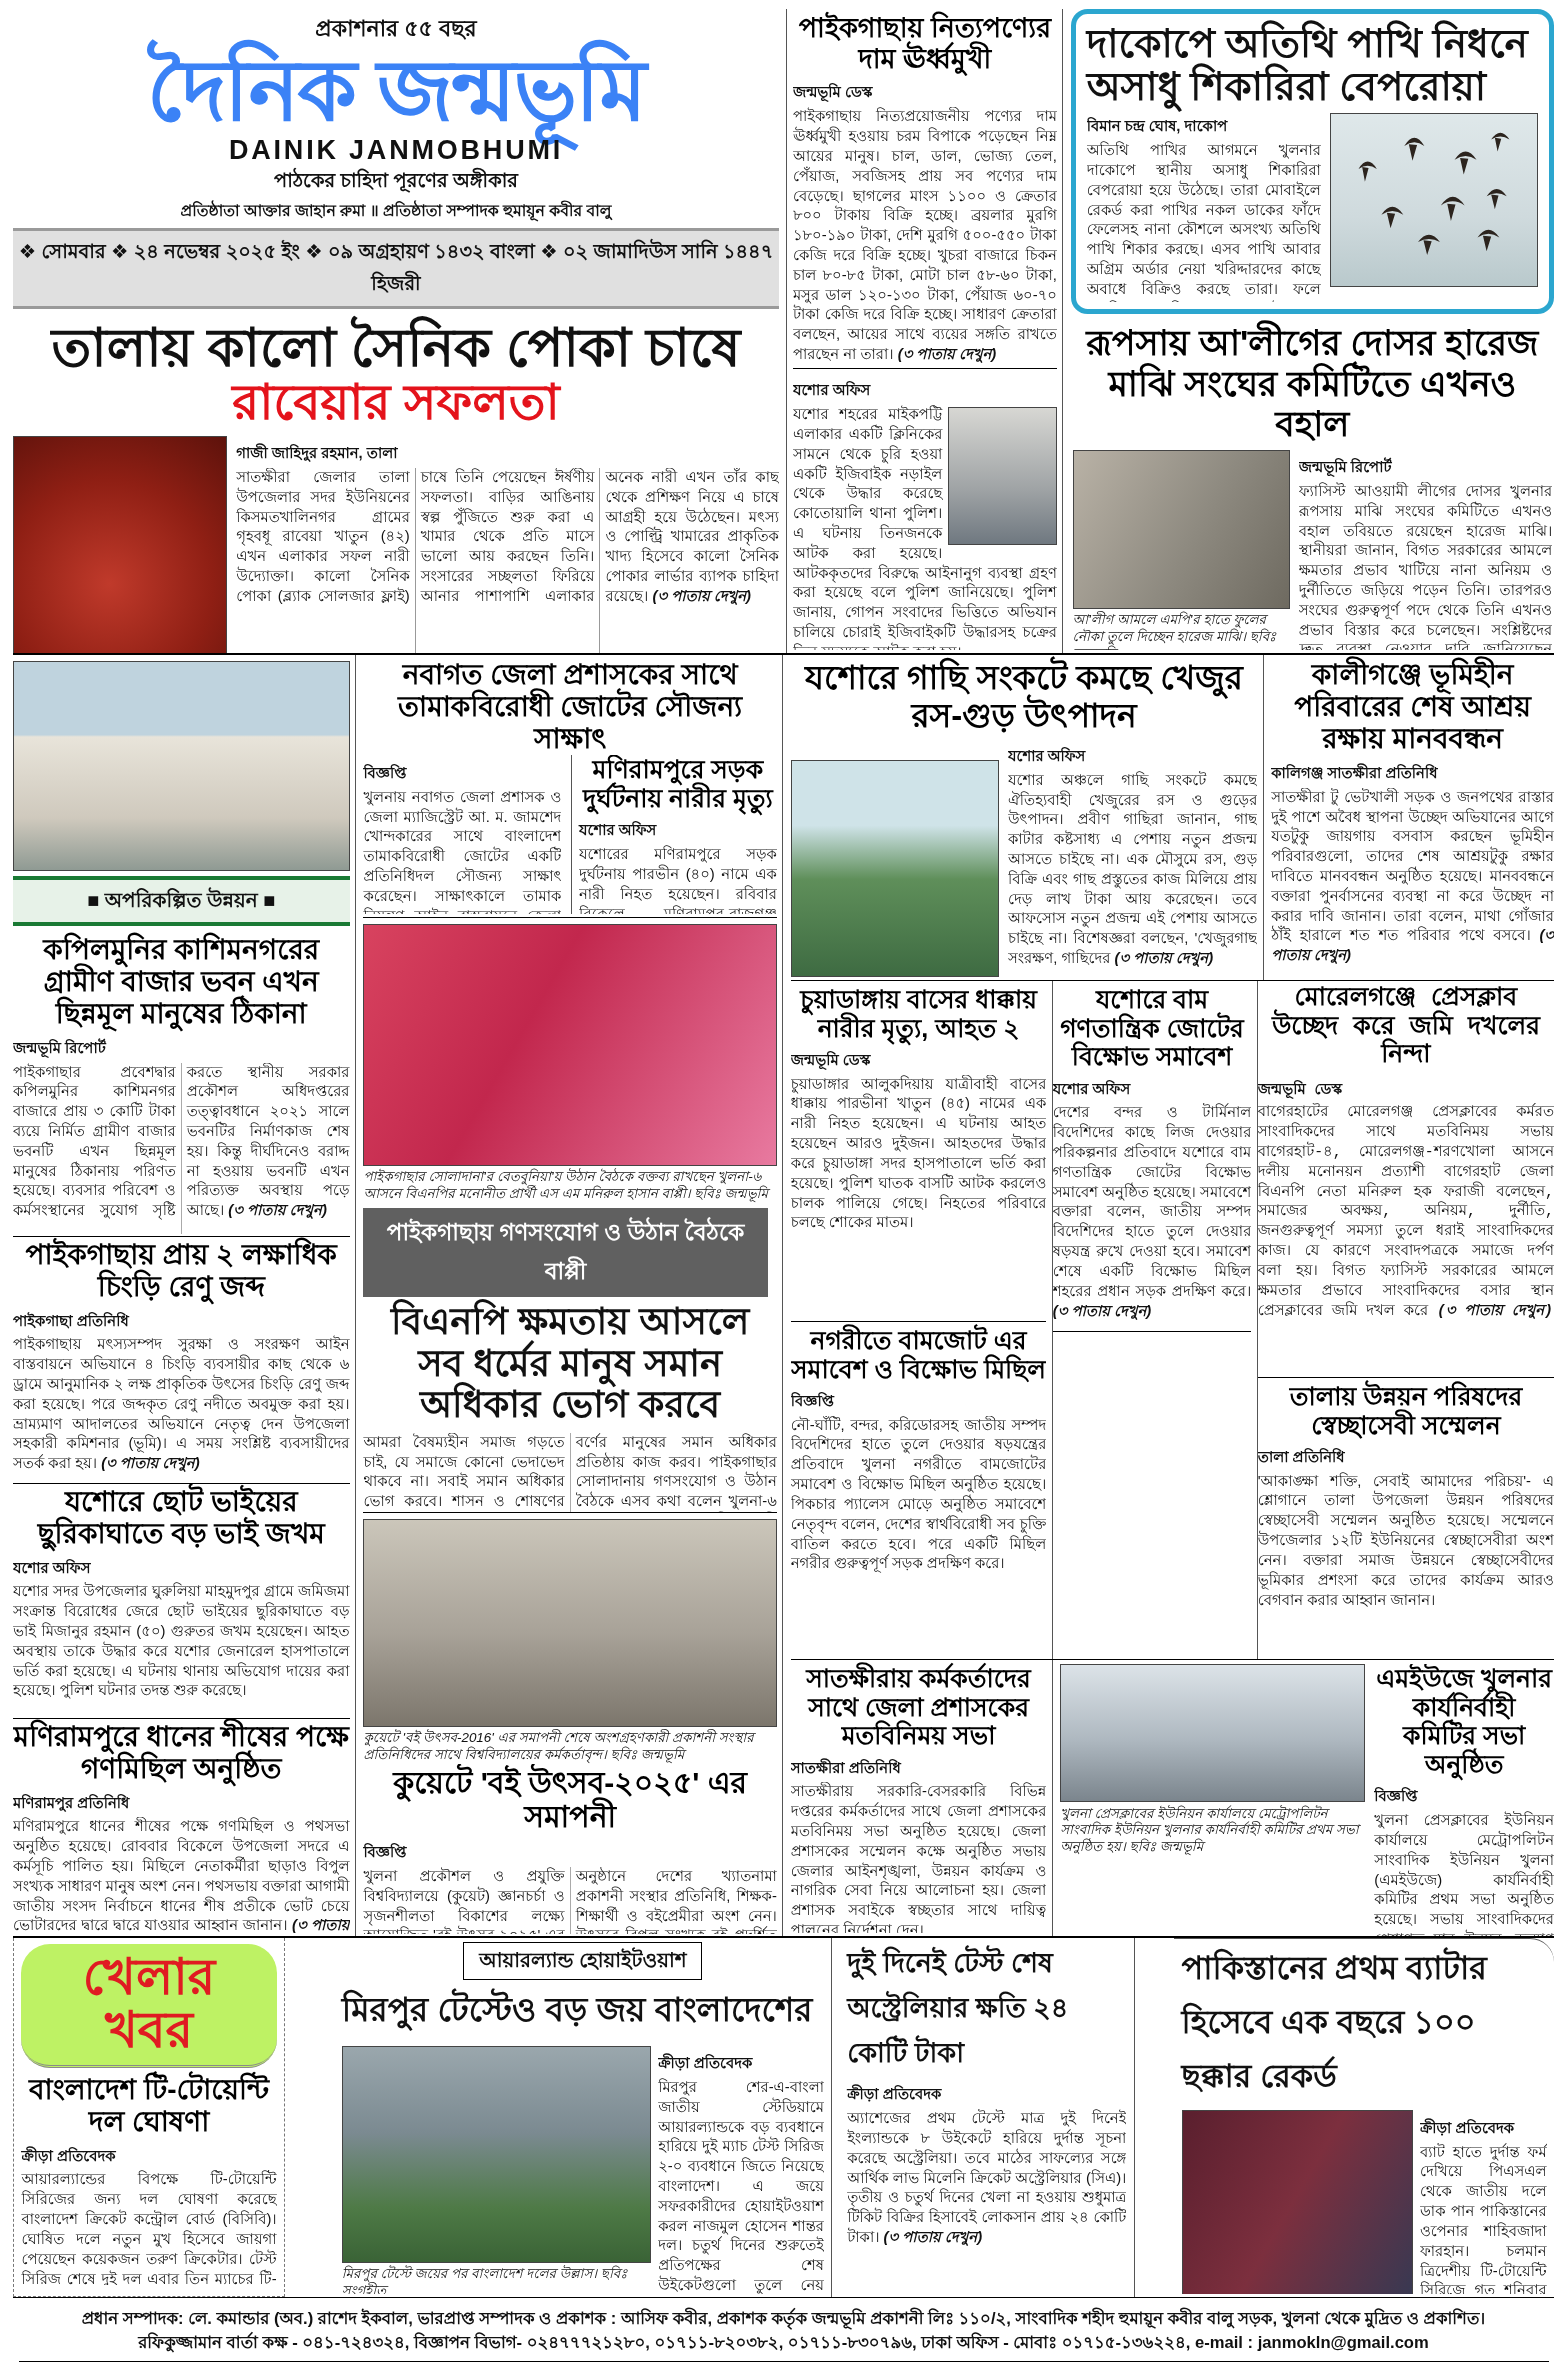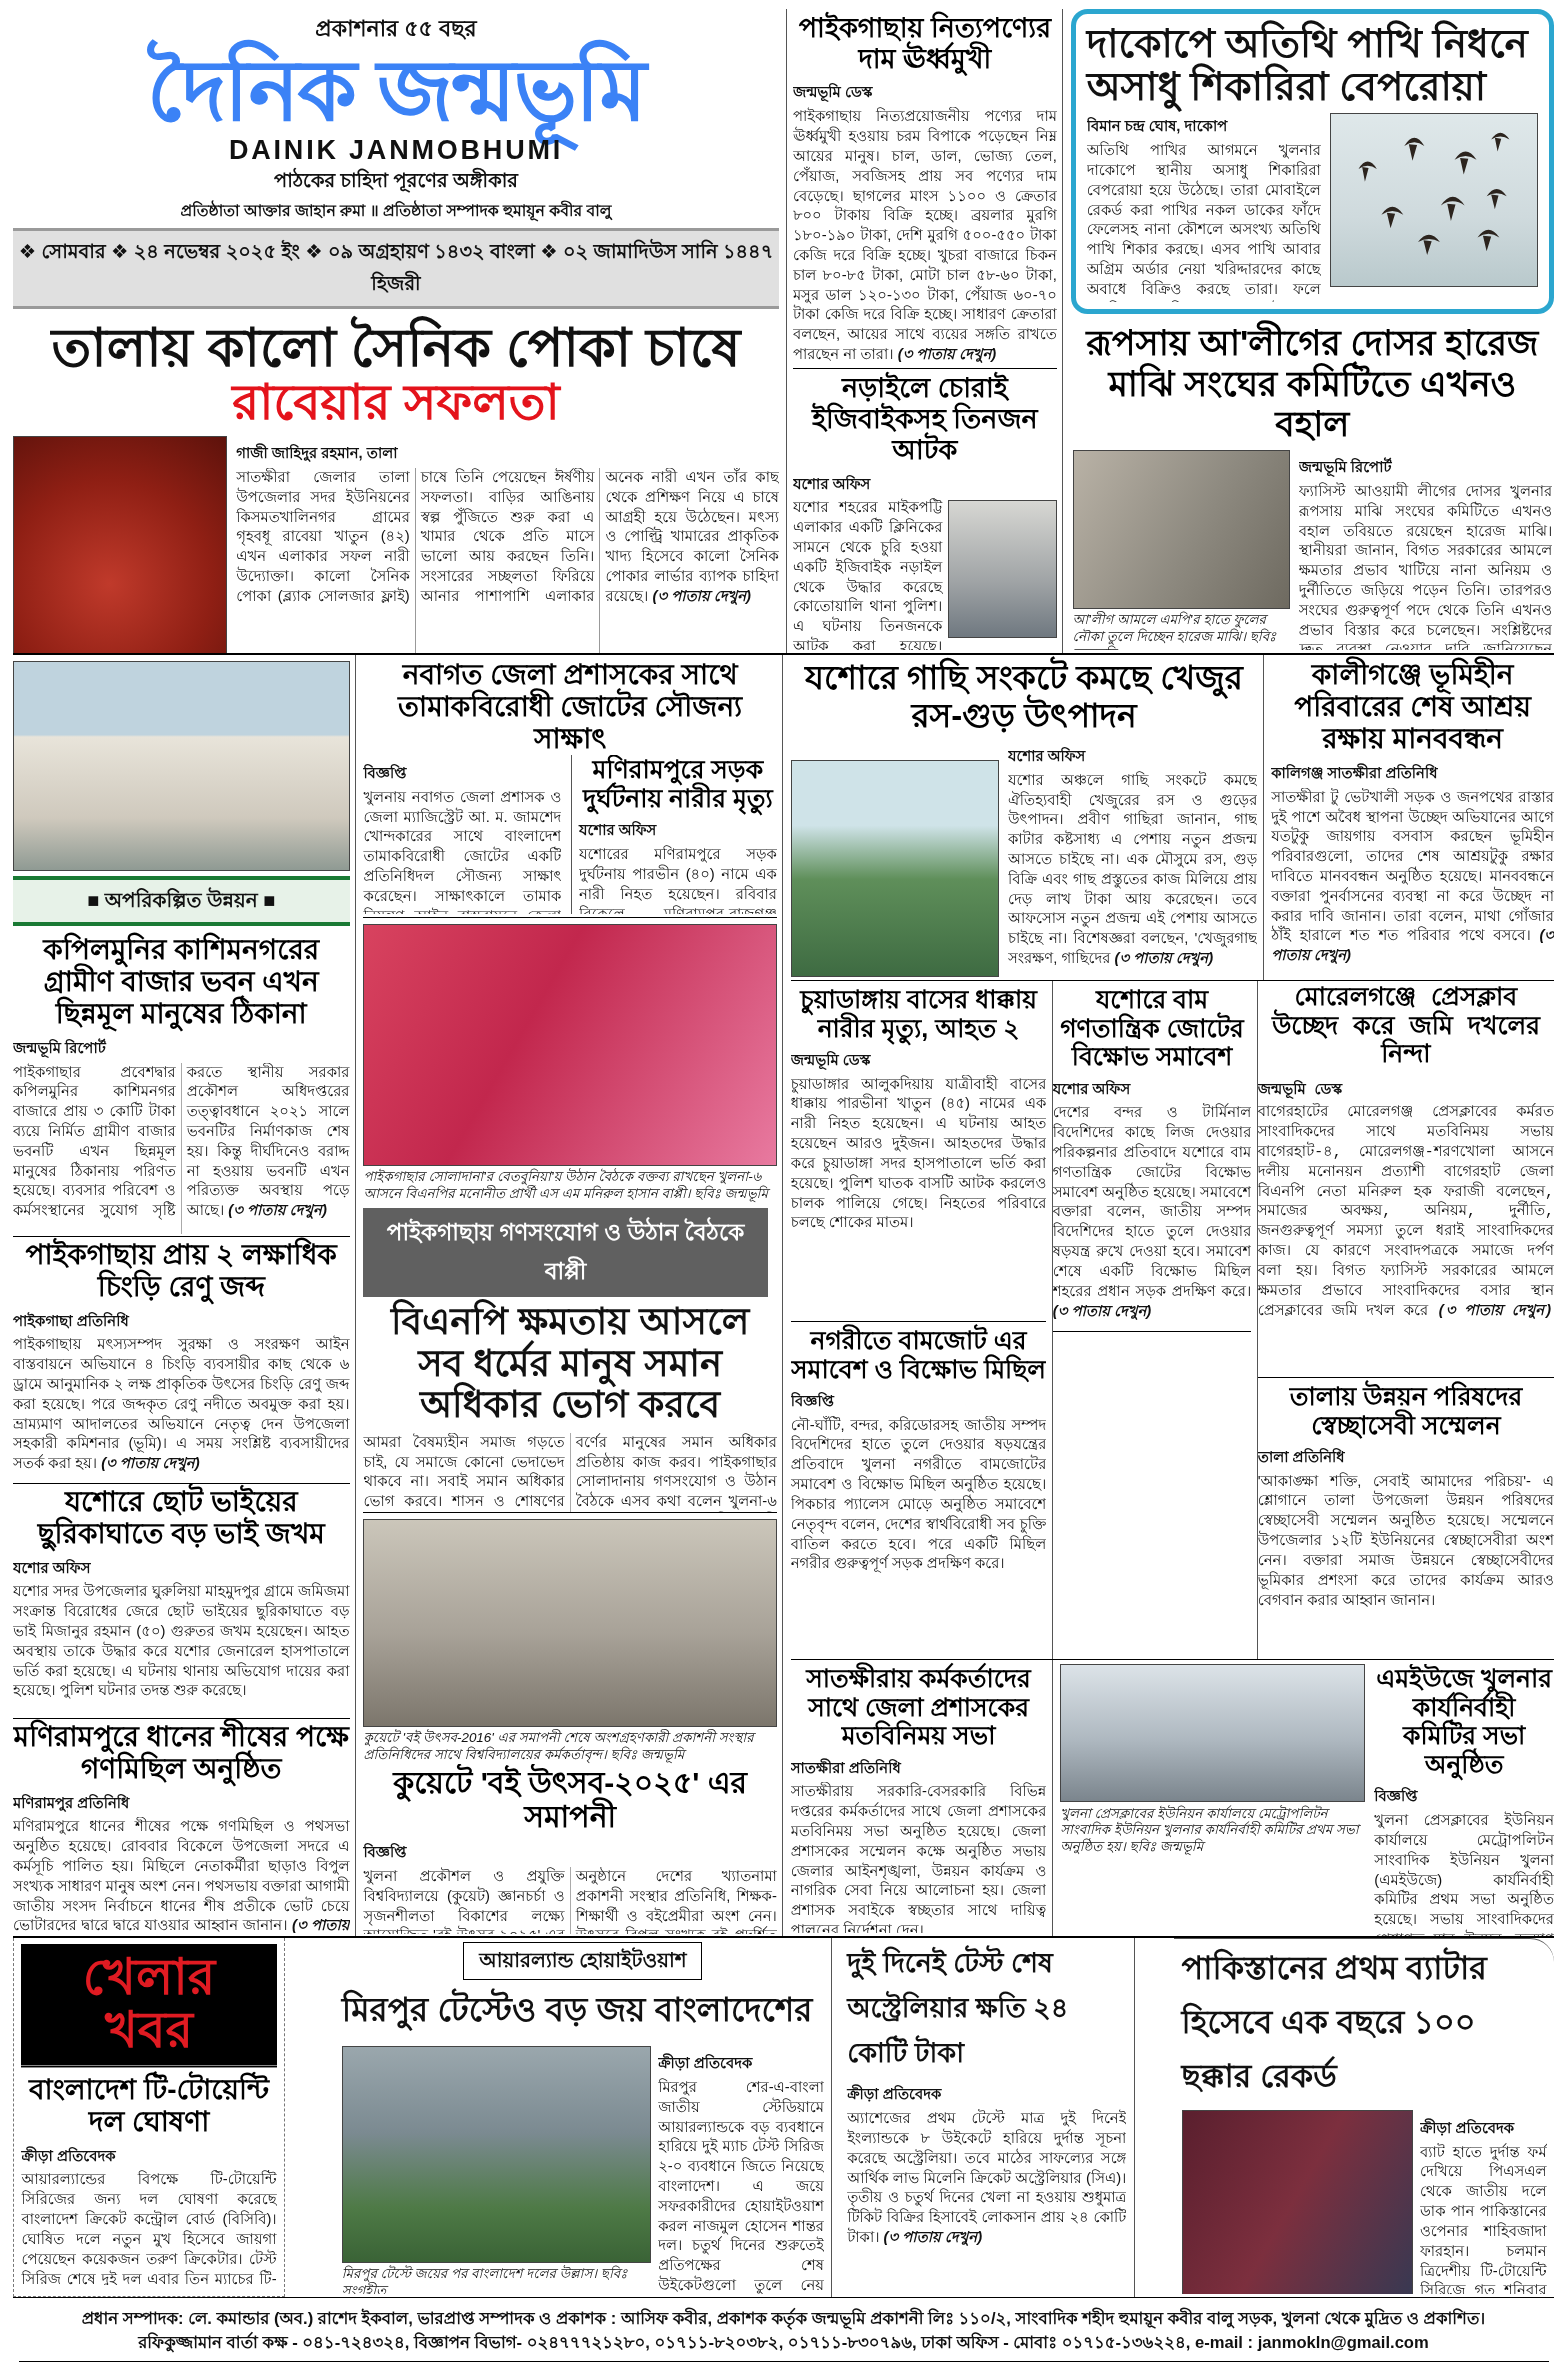--- a/index.html
+++ b/index.html
@@ -72,21 +72,21 @@
   .colC { width:262px; flex:none; border-right:1.4px solid #555; padding-right:5.5px; display:flex; flex-direction:column; }
   .colD { width:205px; flex:none; border-right:1.4px solid #555; padding-right:5.5px; display:flex; flex-direction:row; }
   .colE { flex:1; display:flex; flex-direction:column; }
   .zr-bottom { display:flex; gap:7.4px; height:277px; overflow:hidden; }
   .satkhcol { width:262px; flex:none; border-right:1.4px solid #555; padding-right:5.5px; display:flex; }
   .mujeblock { flex:1; display:flex; flex-direction:column; overflow:hidden; }
 
   
   .sportsband { display:flex; gap:7.4px; height:360px; overflow:hidden; border-bottom:1.8px solid #000; }
   .s-logo-col { width:272px; flex:none; border:1.8px dashed #777; border-top:none; padding:5.5px 7.4px; display:flex; flex-direction:column; }
-  .khela-box { background:#000000; border-bottom:3.7px double #8a8a8a; text-align:center; padding:7.4px 0 9.2px; }
+  .khela-box { background:#bef264; border-bottom:3.7px double #8a8a8a; text-align:center; padding:7.4px 0 9.2px;border-radius:29px; }
   .khela-box .l1,.khela-box .l2 { font-size:50px; font-weight:900; color:#e01b22; line-height:1.05; }
   .s-col { flex:none; border-right:1.4px solid #555; padding:3.7px 7.4px; display:flex; flex-direction:column; overflow:hidden; }
   .kicker-outline { border:1.8px solid #000; display:block; width:max-content; max-width:100%; margin:0 auto 3.7px; padding:1.8px 14.8px; font-weight:900; font-size:20px; }
   .sportsband h2 { font-size:31px; }
   .mirpur-flex { display:flex; gap:7.4px; flex:1; overflow:hidden; }
   .pak-flex { display:flex; gap:7.4px; flex:1; overflow:hidden; }
   .round-tr { border:1.4px solid #555; border-radius:0 24px 0 0; border-left:none; border-bottom:none;margin-left:32px; }
 
   
   .footer { text-align:center; padding:9.2px 5.5px 5.5px; }
@@ -121,21 +121,20 @@
       </div>
     </div>
 
     <div class="topmid">
       <div class="art" style="height:360px;border-bottom:1.8px solid #000;">
         <h2>পাইকগাছায় নিত্যপণ্যের দাম ঊর্ধ্বমুখী</h2>
         <div class="byline">জন্মভূমি ডেস্ক</div>
         <div class="body"><span>পাইকগাছায় নিত্যপ্রয়োজনীয় পণ্যের দাম ঊর্ধ্বমুখী হওয়ায় চরম বিপাকে পড়েছেন নিম্ন আয়ের মানুষ। চাল, ডাল, ভোজ্য তেল, পেঁয়াজ, সবজিসহ প্রায় সব পণ্যের দাম বেড়েছে। ছাগলের মাংস ১১০০ ও ক্রেতার ৮০০ টাকায় বিক্রি হচ্ছে। ব্রয়লার মুরগি ১৮০-১৯০ টাকা, দেশি মুরগি ৫০০-৫৫০ টাকা কেজি দরে বিক্রি হচ্ছে। খুচরা বাজারে চিকন চাল ৮০-৮৫ টাকা, মোটা চাল ৫৮-৬০ টাকা, মসুর ডাল ১২০-১৩০ টাকা, পেঁয়াজ ৬০-৭০ টাকা কেজি দরে বিক্রি হচ্ছে। সাধারণ ক্রেতারা বলছেন, আয়ের সাথে ব্যয়ের সঙ্গতি রাখতে পারছেন না তারা।</span> <span class="more">(৩ পাতায় দেখুন)</span></div>
       </div>
       <div class="art" style="flex:1;">
-        <h2>নড়াইলে চোরাই ইজিবাইকসহ তিনজন আটক</h2>
         <div class="byline">যশোর অফিস</div>
         <div class="body">
           <span class="photo ph-man" style="float:right;width:109px;height:138px;margin:1.8px 0 3.7px 5.5px;"></span>
           <span>যশোর শহরের মাইকপট্টি এলাকার একটি ক্লিনিকের সামনে থেকে চুরি হওয়া একটি ইজিবাইক নড়াইল থেকে উদ্ধার করেছে কোতোয়ালি থানা পুলিশ। এ ঘটনায় তিনজনকে আটক করা হয়েছে। আটককৃতদের বিরুদ্ধে আইনানুগ ব্যবস্থা গ্রহণ করা হয়েছে বলে পুলিশ জানিয়েছে। পুলিশ জানায়, গোপন সংবাদের ভিত্তিতে অভিযান চালিয়ে চোরাই ইজিবাইকটি উদ্ধারসহ চক্রের তিন সদস্যকে আটক করা হয়।</span> 
         </div>
       </div>
     </div>
 
     <div class="topright">
       <div class="bluebox">

